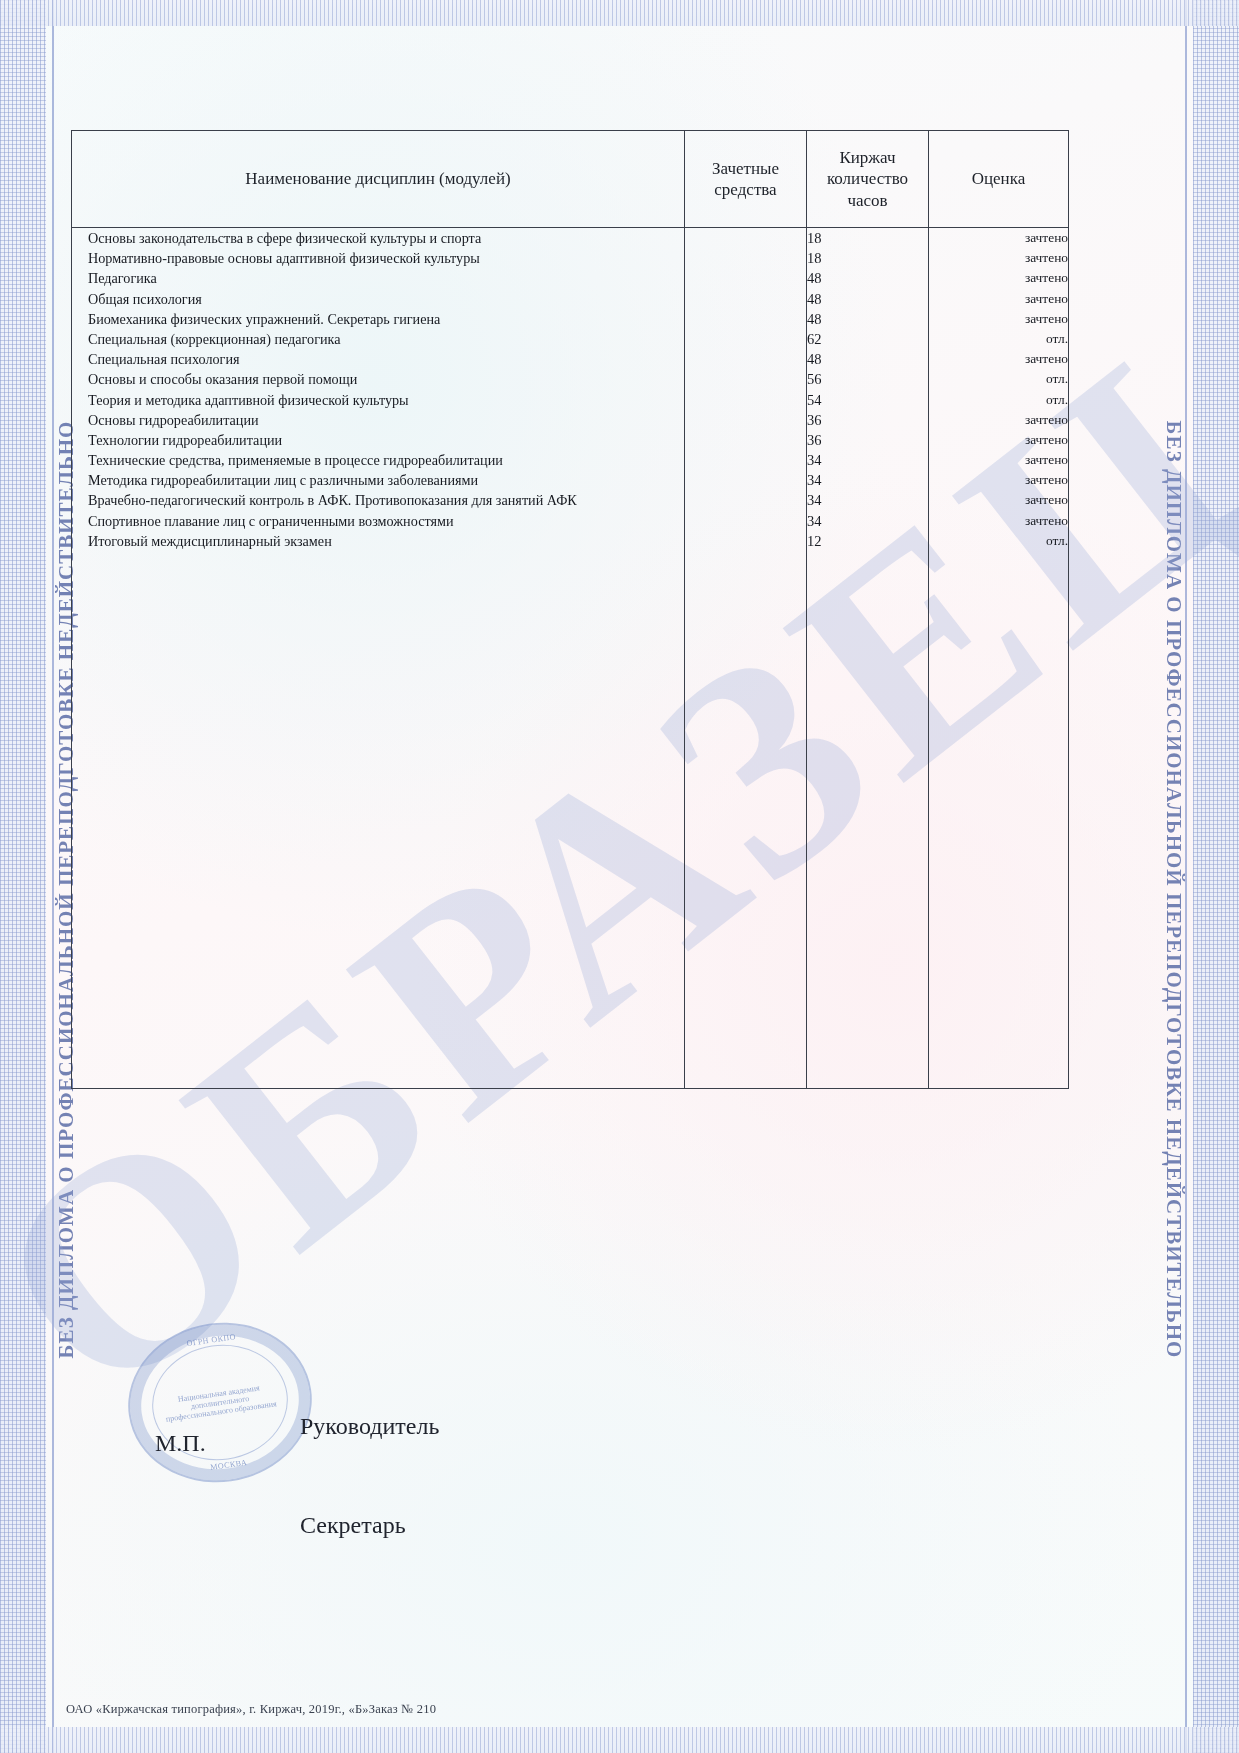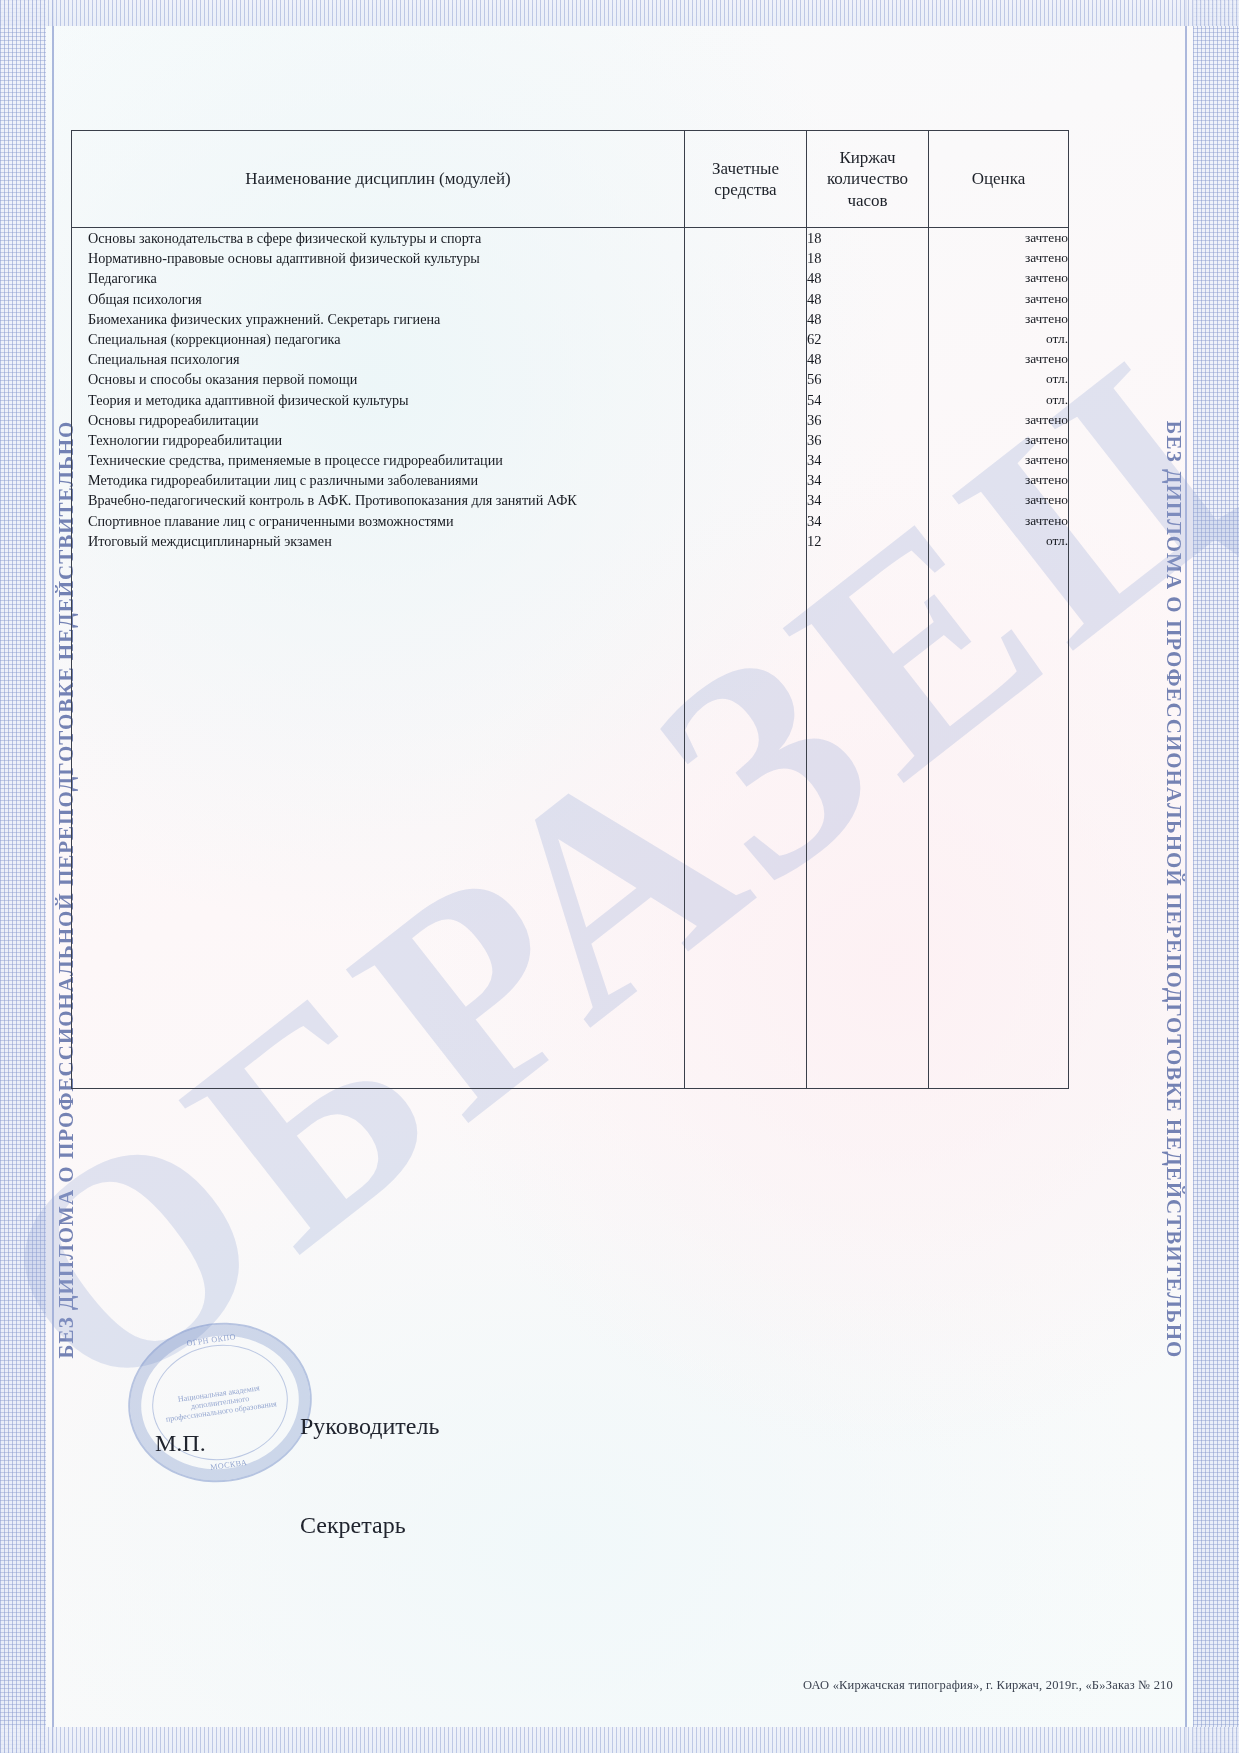--- a/index.html
+++ b/index.html
@@ -242,23 +242,23 @@
     font-size: 8px;
     letter-spacing: 0.5px;
   }
   .stamp .stamp-top { top: 10px; }
   .stamp .stamp-bottom { bottom: 10px; }
 
   .footer {
     position: absolute;
     left: 6px;
     right: 6px;
-    bottom: 40px;
+    bottom: 16px;
     display: flex;
-    justify-content: flex-end;
+    justify-content: flex-start;
     font-size: 12.5px;
     color: #3b4250;
   }
 
   .print-mark { letter-spacing: 0.2px; }
 </style>
 </head>
 <body>
 
 <div class="page">

